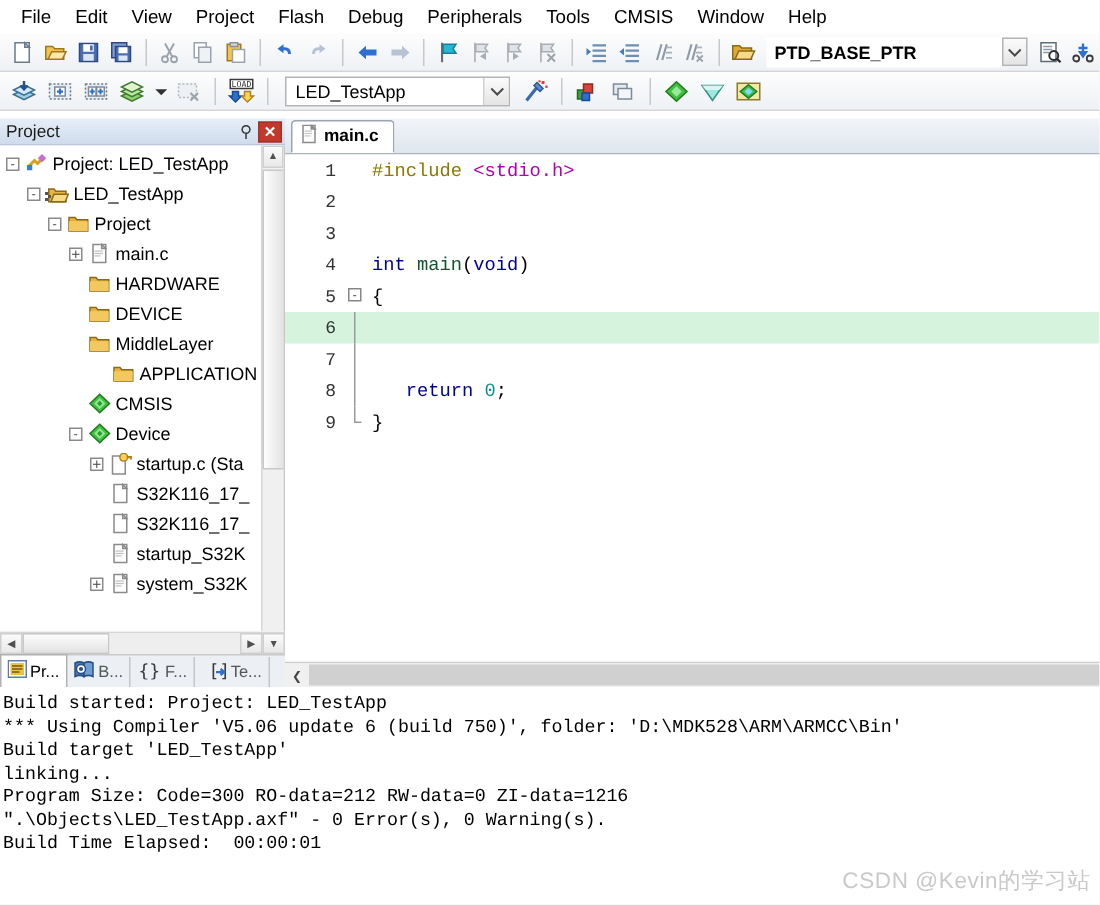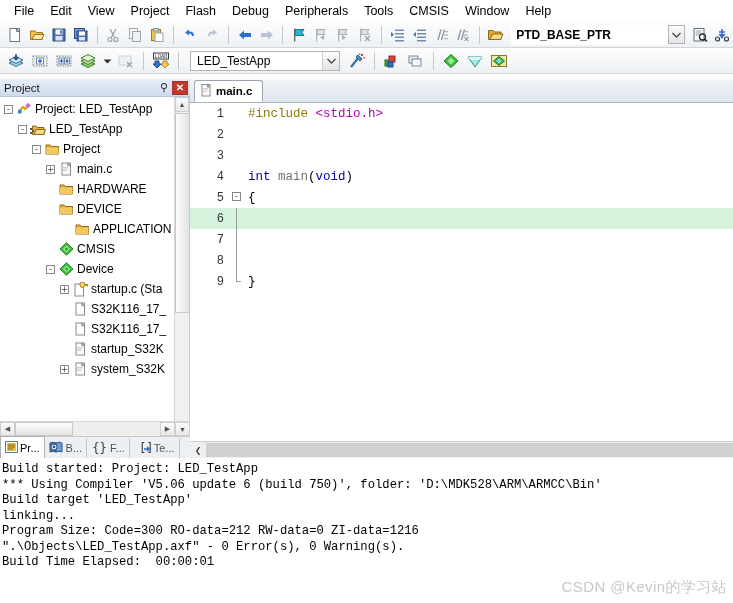--- a/index.html
+++ b/index.html
@@ -166,21 +166,21 @@
   }
   .fold-line { position: absolute; left: 6px; top: 0; width: 1px; height: 21px; background: #9a9a9a; }
   .fold-end { position: absolute; left: 6px; top: 0; width: 1px; height: 11px; background: #9a9a9a; }
   .fold-end-h { position: absolute; left: 6px; top: 10px; width: 5px; height: 1px; background: #9a9a9a; }
   .code-text { flex: 1; white-space: pre; padding-left: 2px; }
   .hl-row { background: #d6f4dd; }
   .k-pre   { color: #8a7a00; }
   .k-inc   { color: #b000b0; }
   .k-type  { color: #00009c; font-weight: normal; }
   .k-kw    { color: #00009c; }
-  .k-id    { color: #737373; }
+  .k-id    { color: #14532d; }
   .k-num   { color: #0f9090; }
   .k-punc  { color: #000000; }
   .code-hscroll {
     height: 17px; display: flex; align-items: center;
     background: #f0f0f0; border-top: 1px solid #cccccc;
   }
   .code-hscroll .sb-arrow {
     width: 16px; height: 16px; display: flex; align-items: center; justify-content: center;
     font-size: 8px; color: #444; background: #f0f0f0;
   }
@@ -589,20 +589,30 @@
             </div>
             <div class="tnode" style="padding-left: 46px;">
               <span class="tbox empty"></span>
               <span class="tico">
                 <svg xmlns="http://www.w3.org/2000/svg" width="15" height="14">
                   <path d="M1 12 L1 3 L5 3 L6.2 4.5 L13.5 4.5 L13.5 12 Z" fill="#e8b441" stroke="#8a6a14"></path>
                   <path d="M1 12 L1 5.5 L13.5 5.5 L13.5 12 Z" fill="#f2c85f"></path>
                 </svg>
               </span>
               <span class="tlabel">DEVICE</span>
+            </div>
+            <div class="tnode" style="padding-left: 46px;">
+              <span class="tbox empty"></span>
+              <span class="tico">
+                <svg xmlns="http://www.w3.org/2000/svg" width="15" height="14">
+                  <path d="M1 12 L1 3 L5 3 L6.2 4.5 L13.5 4.5 L13.5 12 Z" fill="#e8b441" stroke="#8a6a14"></path>
+                  <path d="M1 12 L1 5.5 L13.5 5.5 L13.5 12 Z" fill="#f2c85f"></path>
+                </svg>
+              </span>
+              <span class="tlabel">MiddleLayer</span>
             </div>
             <div class="tnode" style="padding-left: 62px;">
               <span class="tbox empty"></span>
               <span class="tico">
                 <svg xmlns="http://www.w3.org/2000/svg" width="15" height="14">
                   <path d="M1 12 L1 3 L5 3 L6.2 4.5 L13.5 4.5 L13.5 12 Z" fill="#e8b441" stroke="#8a6a14"></path>
                   <path d="M1 12 L1 5.5 L13.5 5.5 L13.5 12 Z" fill="#f2c85f"></path>
                 </svg>
               </span>
               <span class="tlabel">APPLICATION</span>
@@ -795,20 +805,21 @@
             <div class="fold-col">
               <span class="fold-line"></span>
             </div>
             <div class="code-text"></div>
           </div>
           <div class="code-line">
             <div class="gutter">8</div>
             <div class="fold-col">
               <span class="fold-line"></span>
             </div>
+            <div class="code-text"><span class="k-punc">   </span><span class="k-kw">return</span><span class="k-punc"> </span><span class="k-num">0</span><span class="k-punc">;</span></div>
           </div>
           <div class="code-line">
             <div class="gutter">9</div>
             <div class="fold-col">
               <span class="fold-end"></span>
               <span class="fold-end-h"></span>
             </div>
             <div class="code-text"><span class="k-punc">}</span></div>
           </div>
         </div>

